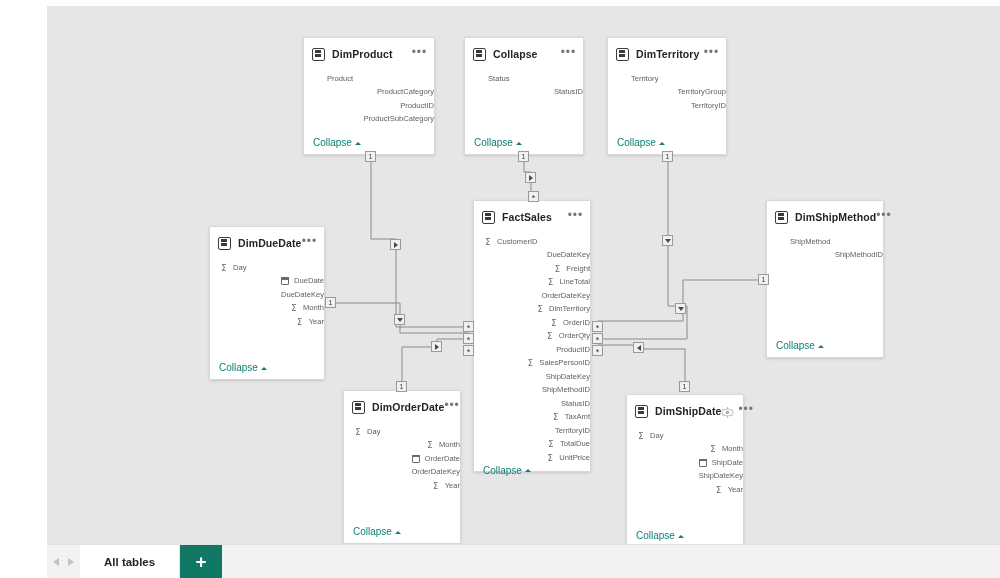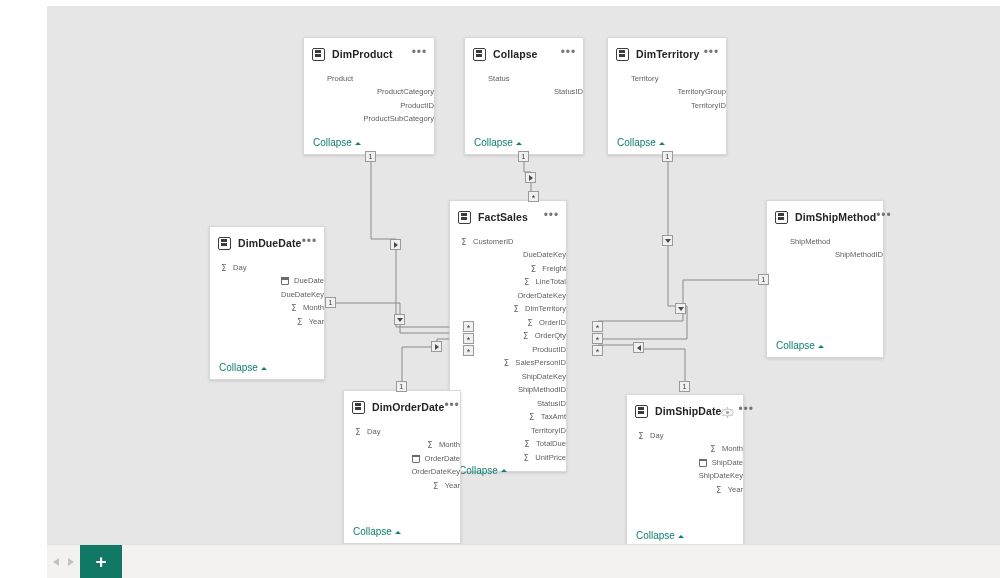--- a/index.html
+++ b/index.html
@@ -285,21 +285,21 @@
             <div class="field">
               <span class="fi sigma">Σ</span>
               <span class="fname">Year</span>
             </div>
           </div>
           <div class="collapse">
             <span>Collapse</span>
             <span class="chev"></span>
           </div>
         </div>
-        <div class="card" style="left: 402px; top: 194px; width: 118px; height: 272px;">
+        <div class="card" style="left: 426px; top: 194px; width: 118px; height: 272px;">
           <div class="card-head">
             <span class="tbl-icon"></span>
             <span class="card-title">FactSales</span>
             <span class="ellipsis">•••</span>
           </div>
           <div class="field-list">
             <div class="field">
               <span class="fi sigma">Σ</span>
               <span class="fname">CustomerID</span>
             </div>
@@ -500,19 +500,22 @@
         <div class="badge" style="left: 711px; top: 268px;">1</div>
       </div>
 
   </div>
 
   <div id="tabbar">
     <div class="navarrows">
       <span class="navarrow left"></span>
       <span class="navarrow right"></span>
     </div>
+    <div class="tab">
+      <span>All tables</span>
+    </div>
     <div class="addtab">
       <span>+</span>
     </div>
     <div id="tabbar-rest"></div>
   </div>
 
 </div>
 
 </body></html>

